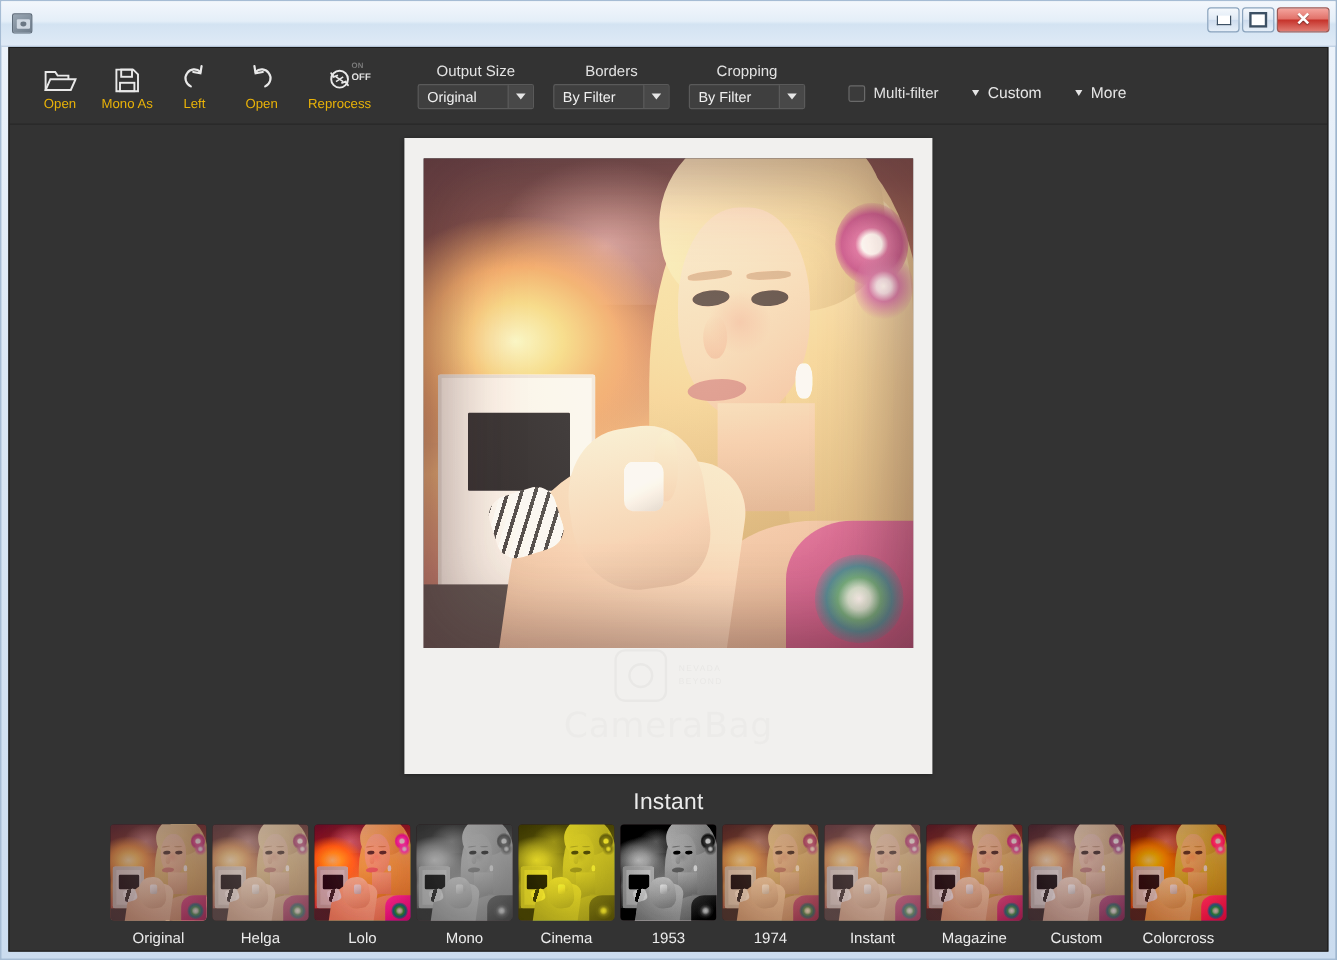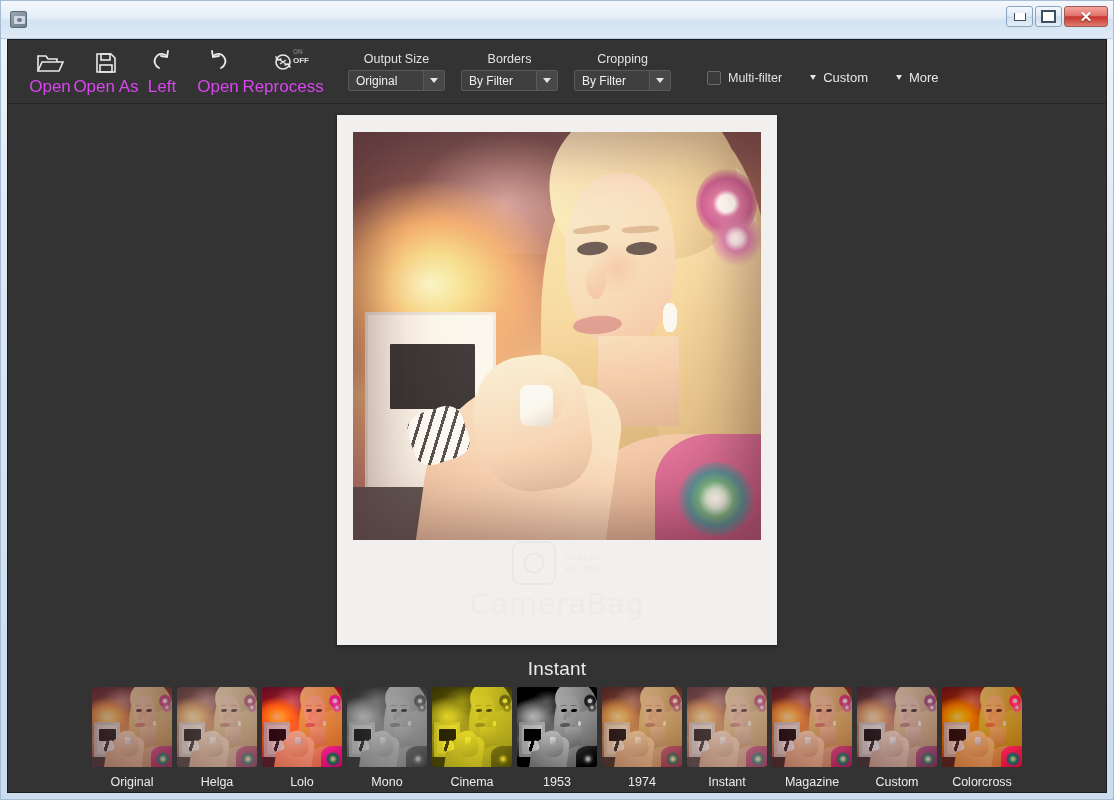--- a/index.html
+++ b/index.html
@@ -112,21 +112,21 @@
     justify-content: center;
     gap: 3px; cursor: pointer;
     padding-top: 2px;
   }
   .tool-btn.wide { width: 74px; }
   .tool-ico {
     height: 26px; display: flex; align-items: flex-end; justify-content: center;
     position: relative;
   }
   .tool-lbl {
-    font-size: 17px; color: #d946ef; white-space: nowrap;
+    font-size: 11px; color: #eab308; white-space: nowrap;
   }
 
   .onoff {
     position: absolute; right: -13px; top: 1px;
     display: flex; flex-direction: column; align-items: flex-start;
     line-height: 1;
   }
   .onoff .on  { font-size: 6.5px; color: #7a7a7a; font-weight: bold; }
   .onoff .off { font-size: 8px; color: #e0e0e0; font-weight: bold; margin-top: 1px; }
 
@@ -362,21 +362,21 @@
       </div>
 
       <div class="tool-btn">
         <div class="tool-ico">
           <svg width="22" height="22" viewBox="0 0 22 22" fill="none" stroke="#e9e9e9" stroke-width="1.6">
             <path d="M2 2h14l4 4v14H2z"></path>
             <rect x="6" y="2" width="9" height="6"></rect>
             <rect x="5" y="13" width="12" height="7"></rect>
           </svg>
         </div>
-        <div class="tool-lbl">Open As</div>
+        <div class="tool-lbl">Mono As</div>
       </div>
 
       <div class="tool-btn">
         <div class="tool-ico">
           <svg width="22" height="24" viewBox="0 0 22 24" fill="none" stroke="#e9e9e9" stroke-width="1.8" stroke-linecap="round">
             <path d="M16 6a7 7 0 0 0-11 1c-3 4-1 9 3 11"></path>
             <path d="M17 1l-1 6 -6-1"></path>
           </svg>
         </div>
         <div class="tool-lbl">Left</div>

